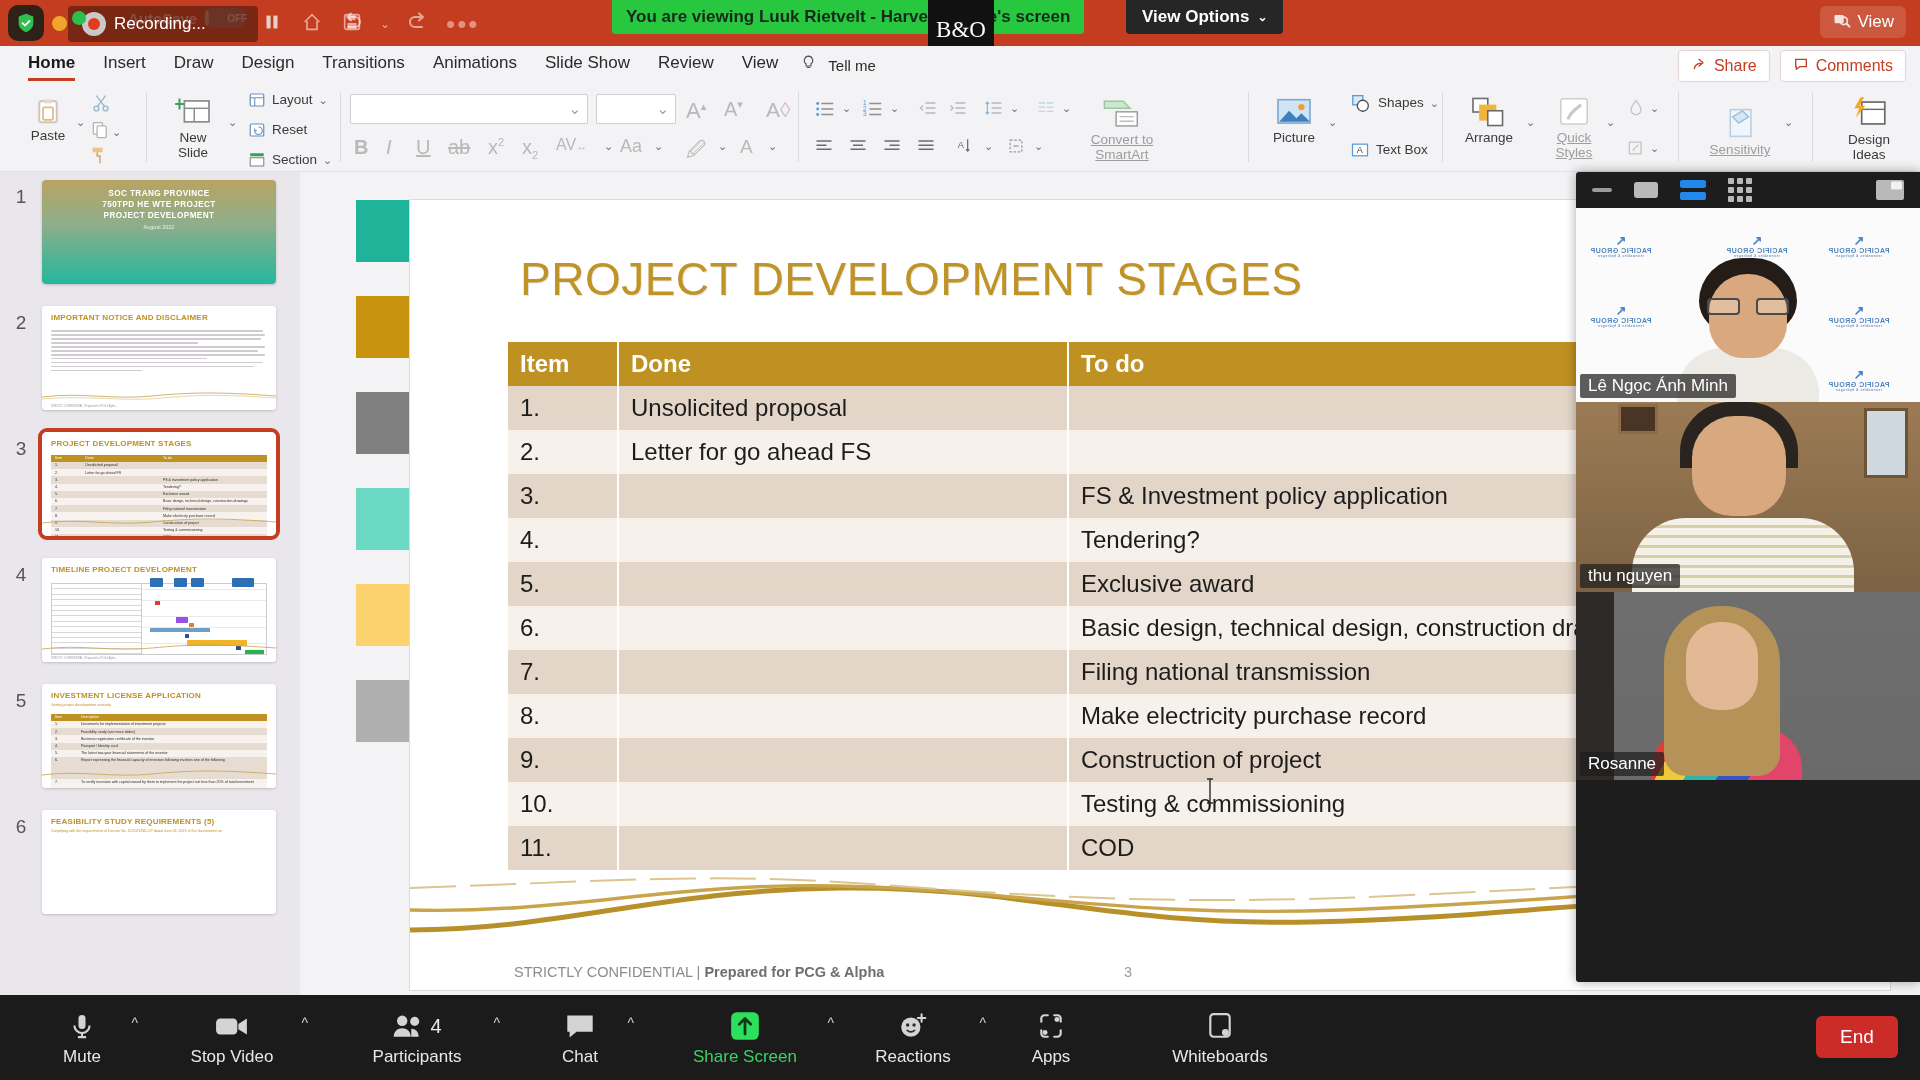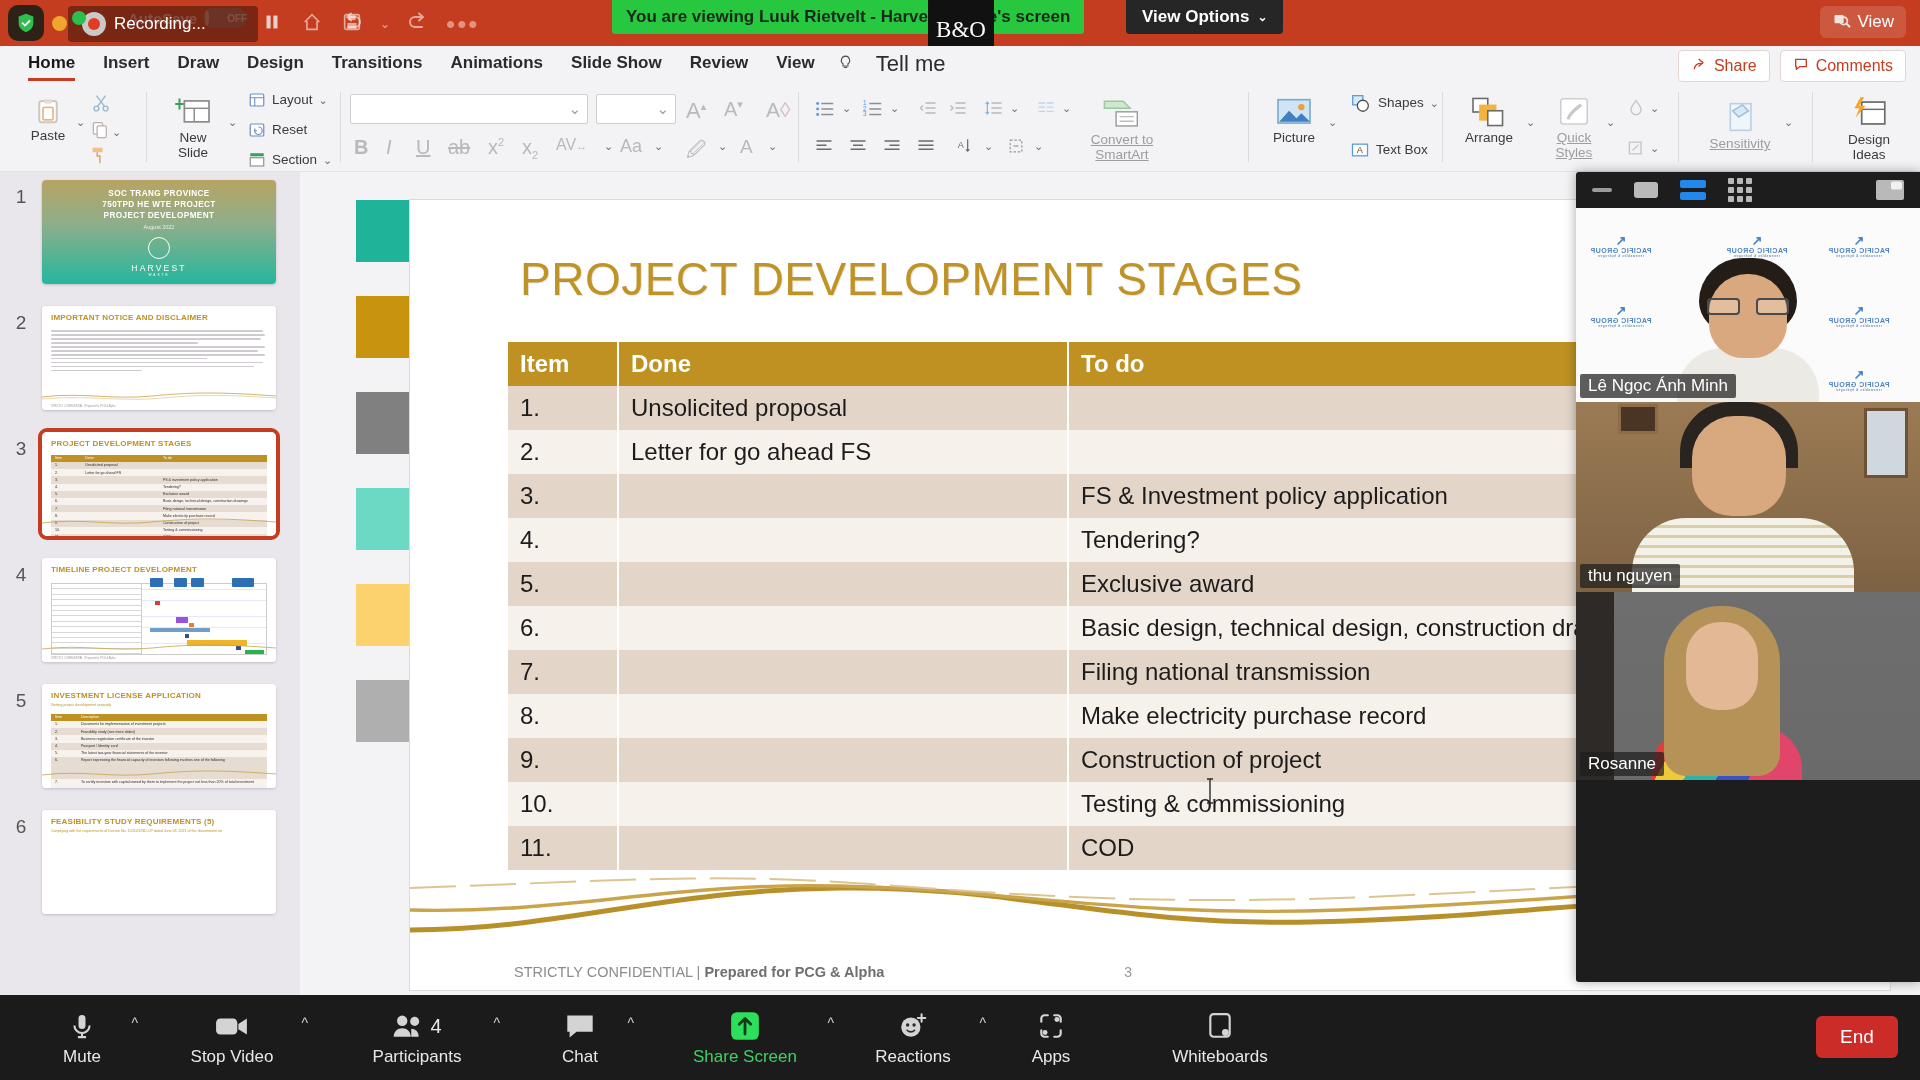--- a/index.html
+++ b/index.html
@@ -74,27 +74,27 @@
     background:rgba(255,255,255,.14); border-radius:6px;
     display:flex;align-items:center;gap:5px; padding:0 12px; color:#fff;font-size:17px;
   }
 
   
   .ribbon-tabs{
     position:absolute;left:0;top:46px;width:1920px;height:36px;
     background:#f3f2f4; display:flex;align-items:center; padding-left:14px; gap:0px;
   }
   .rtab{
-    font-size:17px;color:#2b2b2b; padding:4px 14px 6px 14px; position:relative; cursor:default;font-weight:bold;
+    font-size:17px;color:#2b2b2b; padding:4px 14px 6px 14px; position:relative; cursor:default;
   }
   .rtab.active{ font-weight:bold; color:#1a1a1a; }
   .rtab.active:after{
     content:""; position:absolute; left:14px; right:14px; bottom:-2px; height:3px; background:#C43D20;
   }
-  .tellme{ display:flex;align-items:flex-end;gap:22px;font-size:22px;color:#2b2b2b;padding-left:8px;}
+  .tellme{ display:flex;align-items:flex-end;gap:11px;font-size:15px;color:#2b2b2b;padding-left:8px;}
   .bulb svg{ width:17px;height:17px; }
   .share-cmt{ position:absolute; right:14px; top:4px; display:flex; gap:10px; }
   .pill-btn{
     border:1px solid #e3d5d2; border-radius:4px; background:#fff;
     color:#C43D20; font-size:16px; padding:5px 12px; display:flex;align-items:center;gap:7px;
   }
 
   
   .ribbon{
     position:absolute;left:0;top:82px;width:1920px;height:90px;
@@ -633,21 +633,21 @@
     <span style="position:absolute;left:198px;top:20px;" class="cv">⌄</span>
     <span style="position:absolute;left:174px;top:56px;" class="gray-ic"><svg viewBox="0 0 24 24" width="20" height="20">
           <rect x="4" y="5" width="14" height="14" stroke="#c3c3c3" stroke-width="1.5" fill="none"></rect>
           <path d="M8 15l7-7" stroke="#c3c3c3" stroke-width="1.5"></path>
         </svg></span>
     <span style="position:absolute;left:198px;top:60px;" class="cv">⌄</span>
   </div>
   <div class="rsep" style="left:1678px;"></div>
 
   <div class="rgroup" style="left:1688px;width:120px;">
-    <div class="icbtn" style="position:absolute;left:12px;top:18px;width:80px;">
+    <div class="icbtn" style="position:absolute;left:12px;top:24px;width:80px;">
       <svg viewBox="0 0 30 28" width="38" height="34">
           <rect x="7" y="3" width="17" height="22" fill="#eef5fb" stroke="#b9cfe2" stroke-width="1.3"></rect>
           <path d="M9 9l8-5 5 5-8 5z" fill="#d6e7f5" stroke="#9dbdd8" stroke-width="1.2"></path>
         </svg>
       <span class="lbl dim">Sensitivity</span>
     </div>
     <span style="position:absolute;left:96px;top:34px;" class="cv">⌄</span>
   </div>
   <div class="rsep" style="left:1812px;"></div>
 
@@ -668,25 +668,20 @@
   <div class="thumb-row">
     <div class="thumb-num">1</div>
     <div class="thumb-card">
       <div class="t1">
         <div class="t1-title">
           <span>SOC TRANG PROVINCE</span><br>
           <span>750TPD HE WTE PROJECT</span><br>
           <span>PROJECT DEVELOPMENT</span>
         </div>
         <div class="t1-date">August 2022</div>
-        <div class="t1-logo">
-          <div class="t1-ring"></div>
-          <div class="t1-brand">HARVEST</div>
-          <div class="t1-sub">WASTE</div>
-        </div>
       </div>
     </div>
   </div>
 
   <div class="thumb-row">
     <div class="thumb-num">2</div>
     <div class="thumb-card">
       <div class="tdoc">
         <div class="t-head">IMPORTANT NOTICE AND DISCLAIMER</div>
         <div class="lines">

